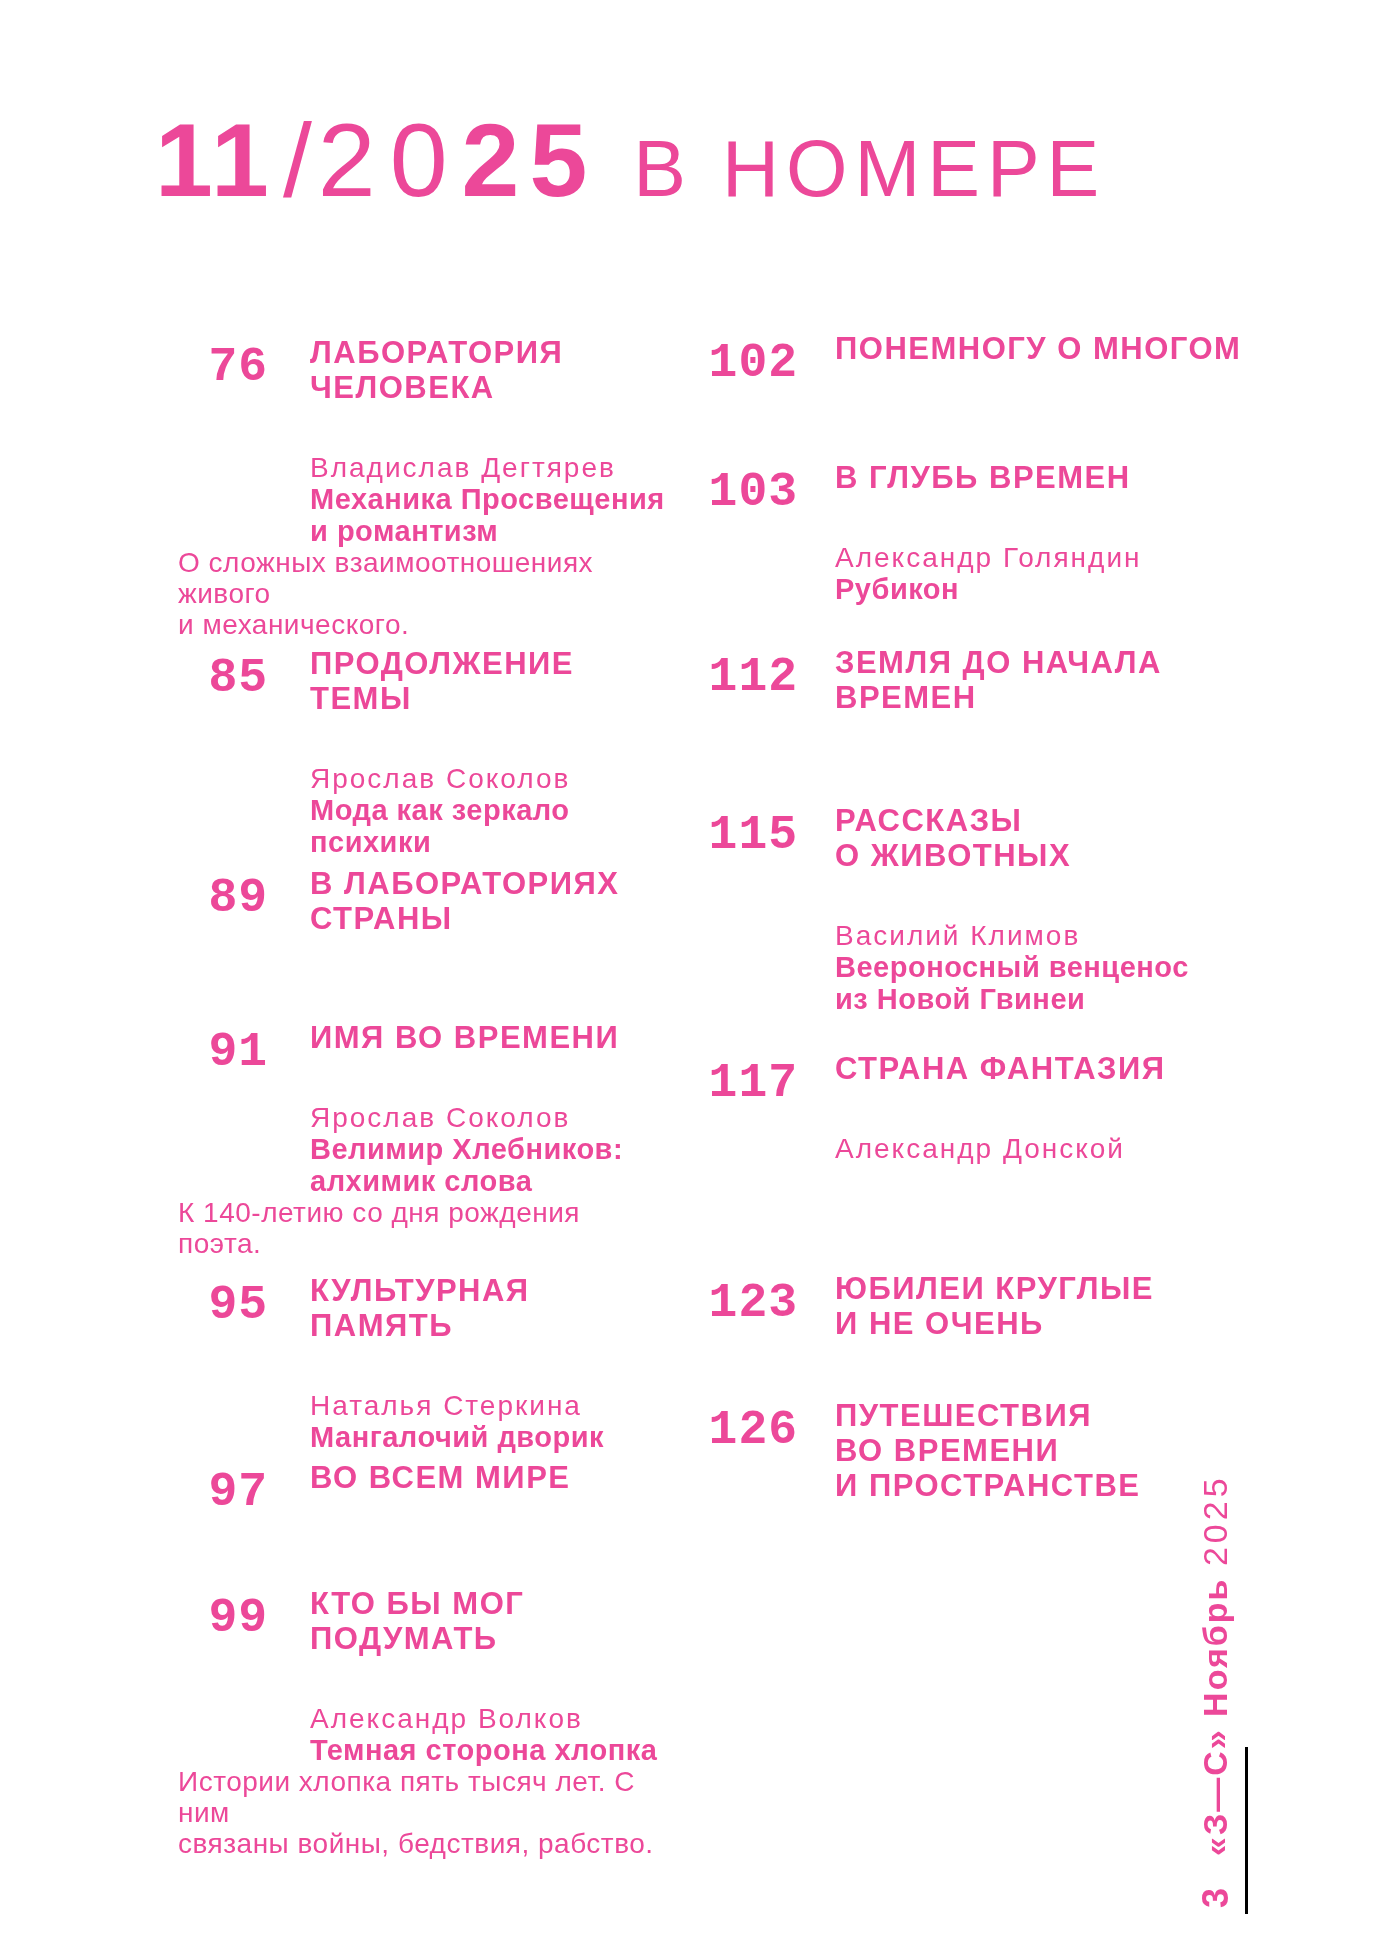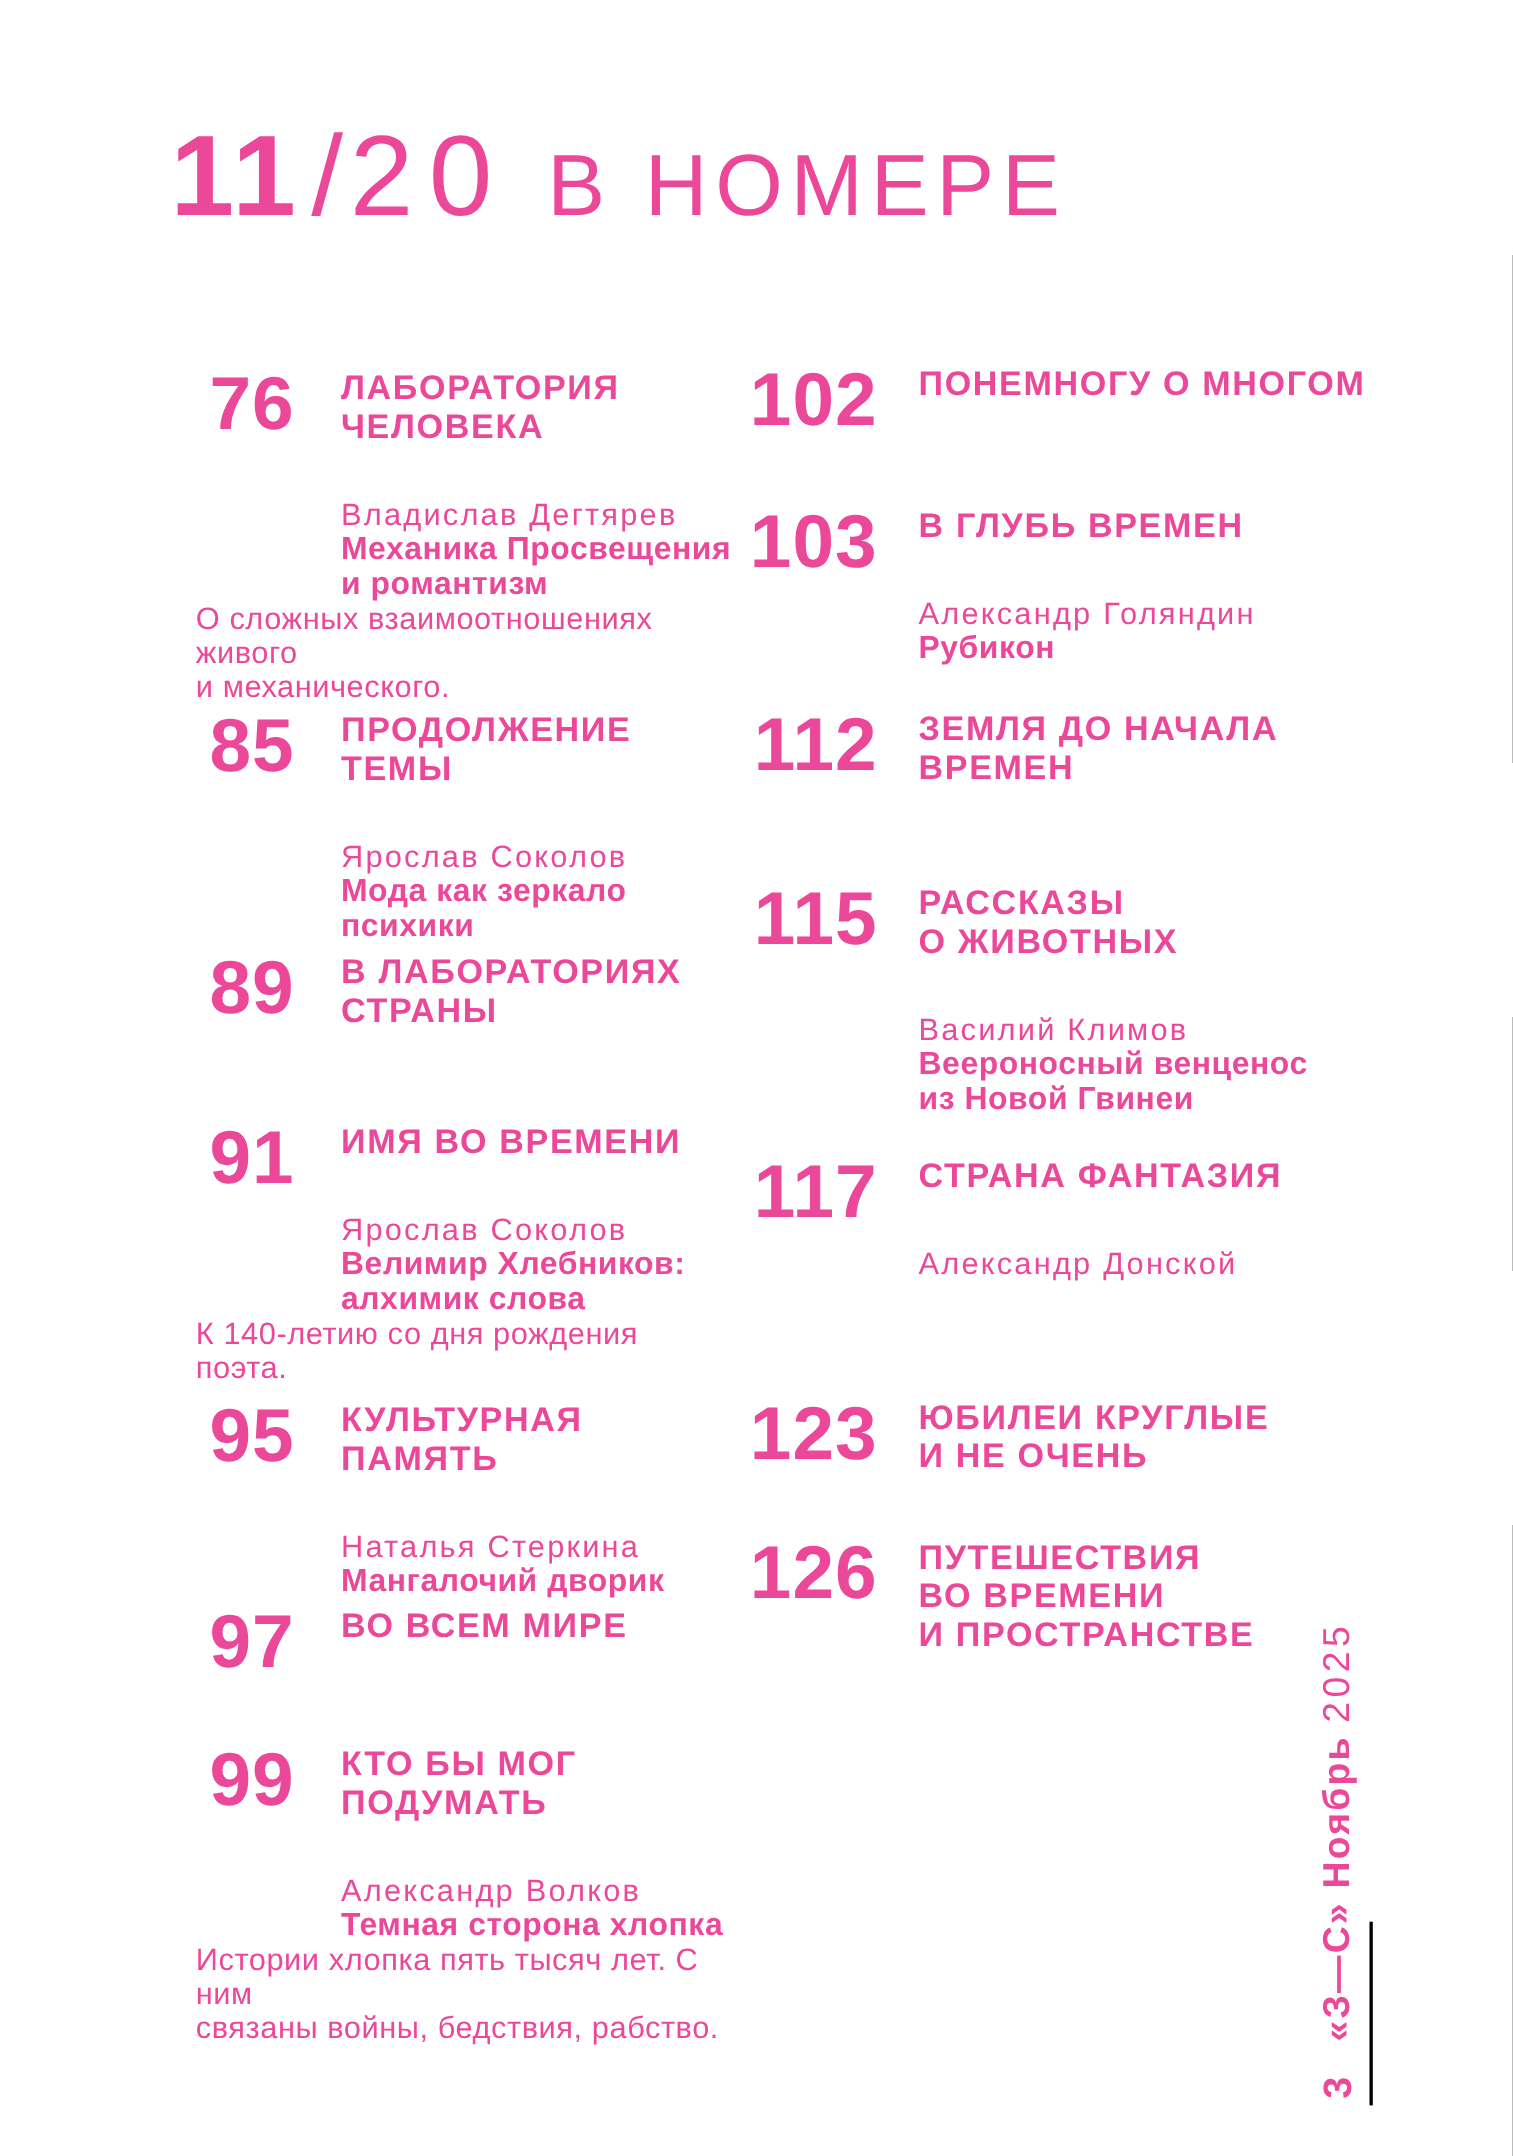--- a/index.html
+++ b/index.html
@@ -20,22 +20,22 @@
   .issue-slash{font-size:104px;font-weight:400;line-height:1;margin:0 6px 0 10px;}
   .year-light{font-size:104px;font-weight:400;letter-spacing:14px;line-height:1;}
   .year-bold{font-size:104px;font-weight:bold;letter-spacing:10px;line-height:1;}
   .in-issue{font-size:79px;font-weight:400;letter-spacing:7px;line-height:1;margin-left:36px;}
   
   .entry{position:absolute;}
   .entry.left{left:150px;width:520px;}
   .entry.right{left:680px;width:580px;}
   .num{
     position:absolute;left:0;top:-2px;width:118px;
-    font-size:68px;font-weight:bold;line-height:68px;
-    text-align:right;letter-spacing:1px;
+    font-size:48px;font-weight:bold;line-height:68px;
+    text-align:right;letter-spacing:1px;font-family:Liberation Mono, monospace;
   }
   .entry.left  .txt{margin-left:160px;}
   .entry.right .txt{margin-left:155px;}
   .rubric{
     font-size:31px;font-weight:bold;line-height:35px;
     letter-spacing:1.5px;white-space:pre-line;
   }
   .author{
     margin-top:48px;
     font-size:28px;line-height:30px;
@@ -70,20 +70,21 @@
 </style>
 </head>
 <body>
 
 <div class="page">
 
   <div class="masthead">
     <span class="issue-num">11</span>
     <span class="issue-slash">/</span>
     <span class="year-light">20</span>
+    <span class="year-bold">25</span>
     <span class="in-issue">В НОМЕРЕ</span>
   </div>
 
   <div class="entry left" style="top:335px">
     <div class="num">76</div>
     <div class="txt">
       <div class="rubric">ЛАБОРАТОРИЯ
 ЧЕЛОВЕКА</div>
       <div class="author">Владислав Дегтярев</div>
       <div class="atitle">Механика Просвещения

